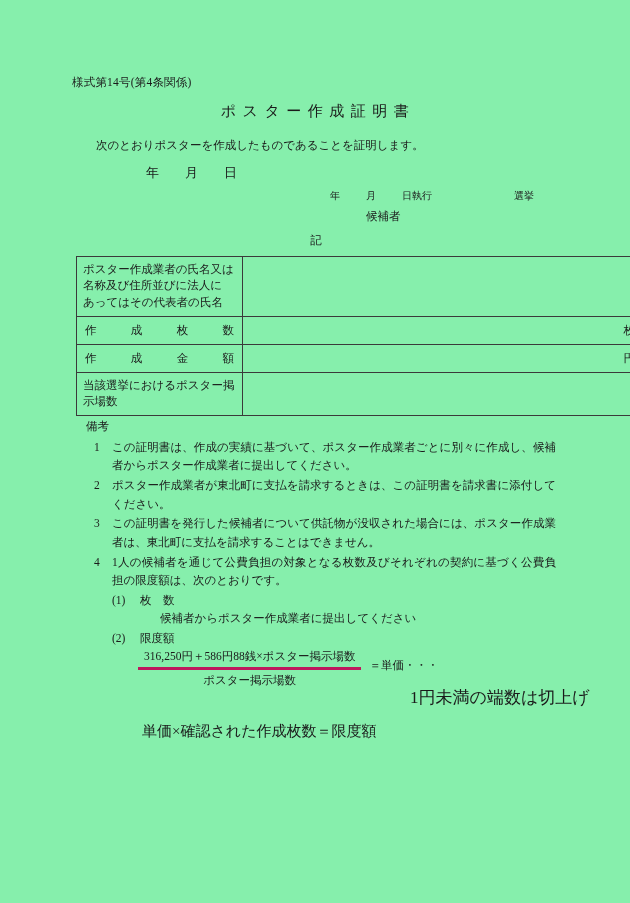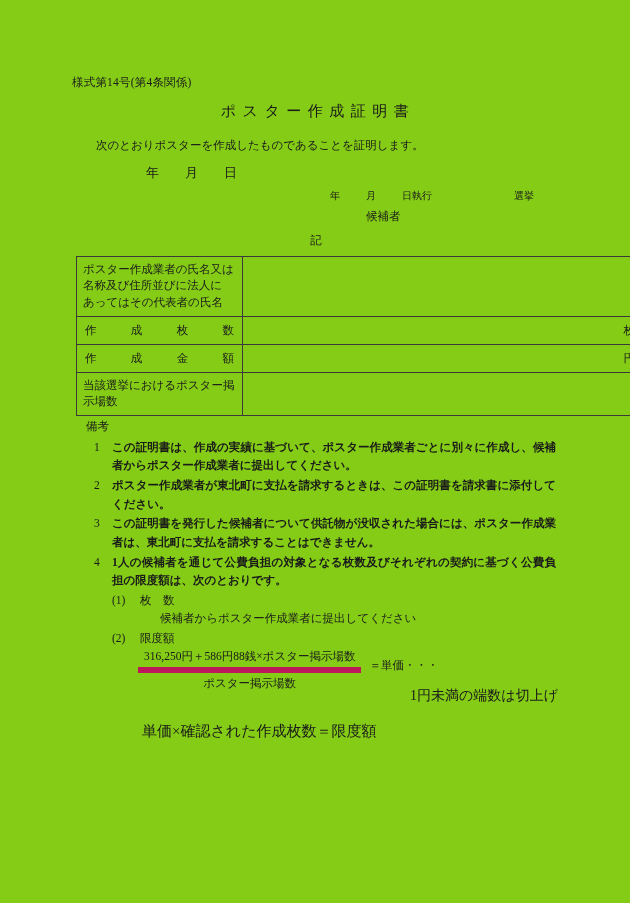--- a/index.html
+++ b/index.html
@@ -14,21 +14,21 @@
     position: relative;
     font-family: "Liberation Serif", "DejaVu Serif", serif;
     color: #1a1a1a;
     font-size: 11.5px;
     line-height: 1.55;
     overflow: hidden;
   }
   .page {
     position: absolute;
     inset: 0;
-    background: #84cc16;
+    background: #86efac;
   }
 
   
   .form-no {
     position: absolute;
     left: 72px;
     top: 74px;
     font-size: 11.5px;
     letter-spacing: 0.2px;
     white-space: nowrap;
@@ -147,21 +147,21 @@
     padding-left: 26px;
     margin-bottom: 1px;
     line-height: 1.62;
     text-align: justify;
   }
   .note .num {
     position: absolute;
     left: 8px;
     top: 0;
   }
-  .note p { margin: 0; font-weight: bold; }
+  .note p { margin: 0; }
 
   .subitem {
     position: relative;
     padding-left: 54px;
     line-height: 1.62;
     margin-top: 1px;
   }
   .subitem .snum {
     position: absolute;
     left: 26px;
@@ -182,38 +182,38 @@
   .fraction-wrap {
     display: flex;
     align-items: center;
   }
   .fraction {
     display: inline-block;
     text-align: center;
   }
   .numerator {
     padding: 0 6px 1px 6px;
-    border-bottom: 6px solid #be185d;
+    border-bottom: 3px solid #be185d;
     white-space: nowrap;
   }
   .denominator {
     padding-top: 2px;
     white-space: nowrap;
   }
   .equals-unit {
     margin-left: 8px;
     align-self: flex-start;
     padding-top: 9px;
     white-space: nowrap;
   }
   .rounding-note {
     position: absolute;
     left: 410px;
     top: 685px;
-    font-size: 14px;
+    font-size: 17px;
     white-space: nowrap;
   }
   .final-formula {
     position: absolute;
     left: 142px;
     top: 720px;
     font-size: 15px;
     white-space: nowrap;
   }
 </style>

